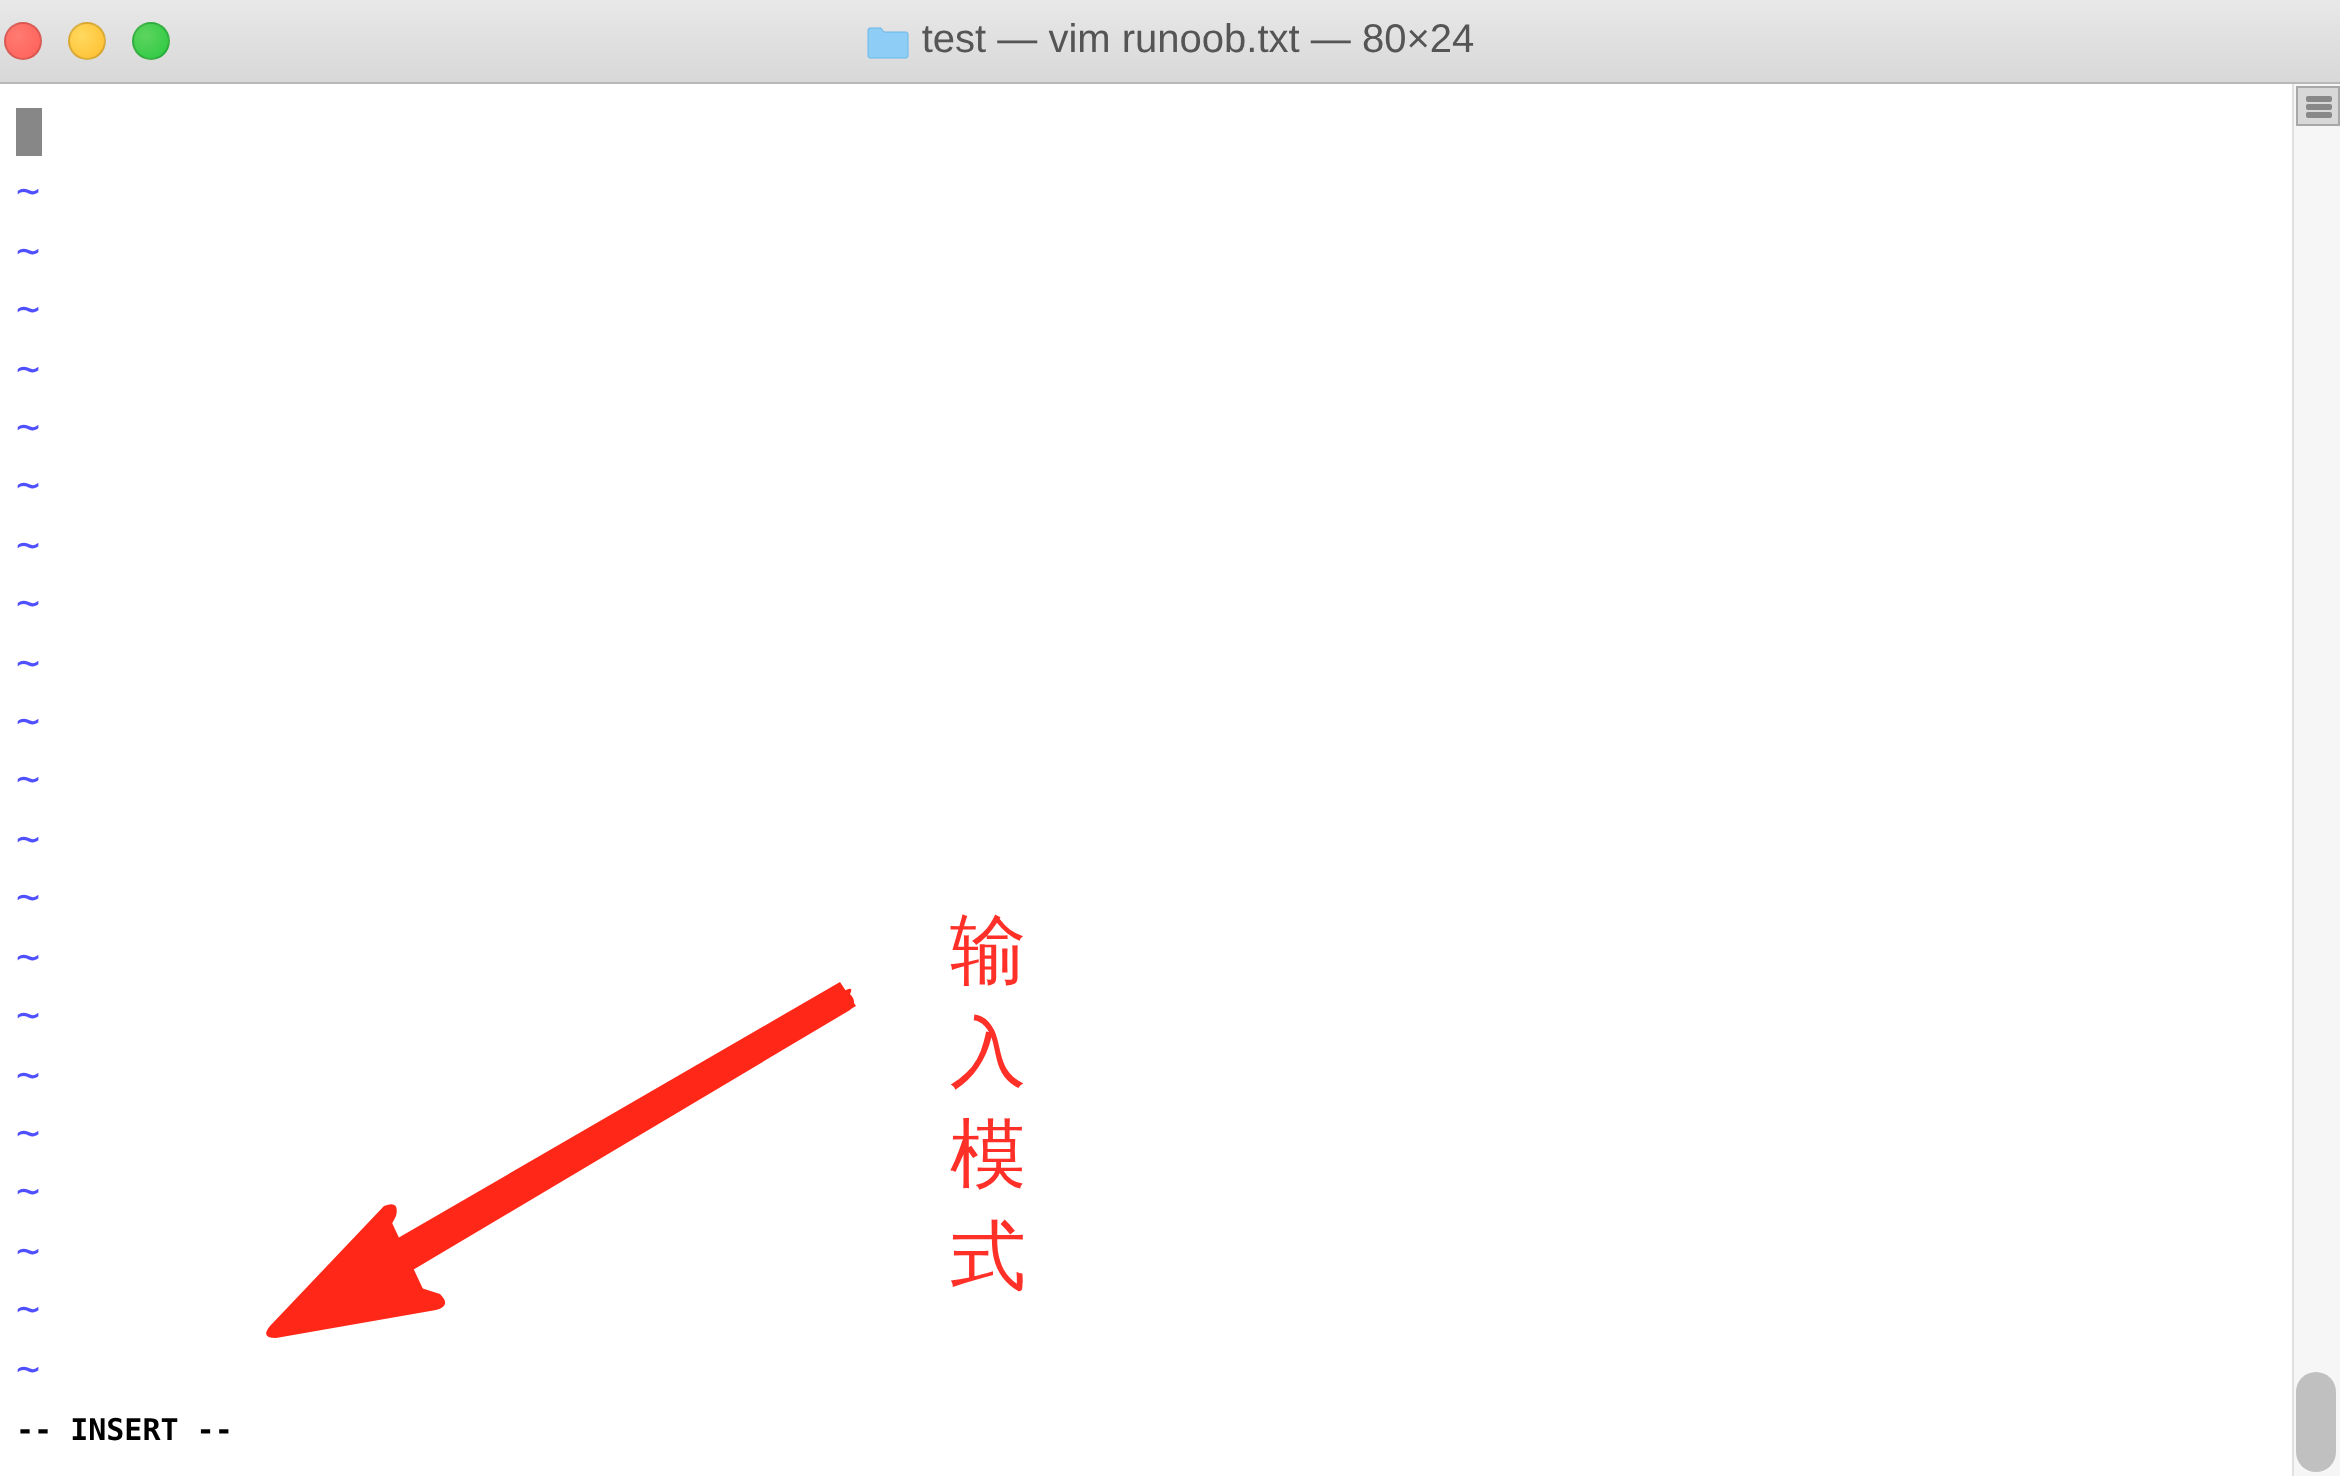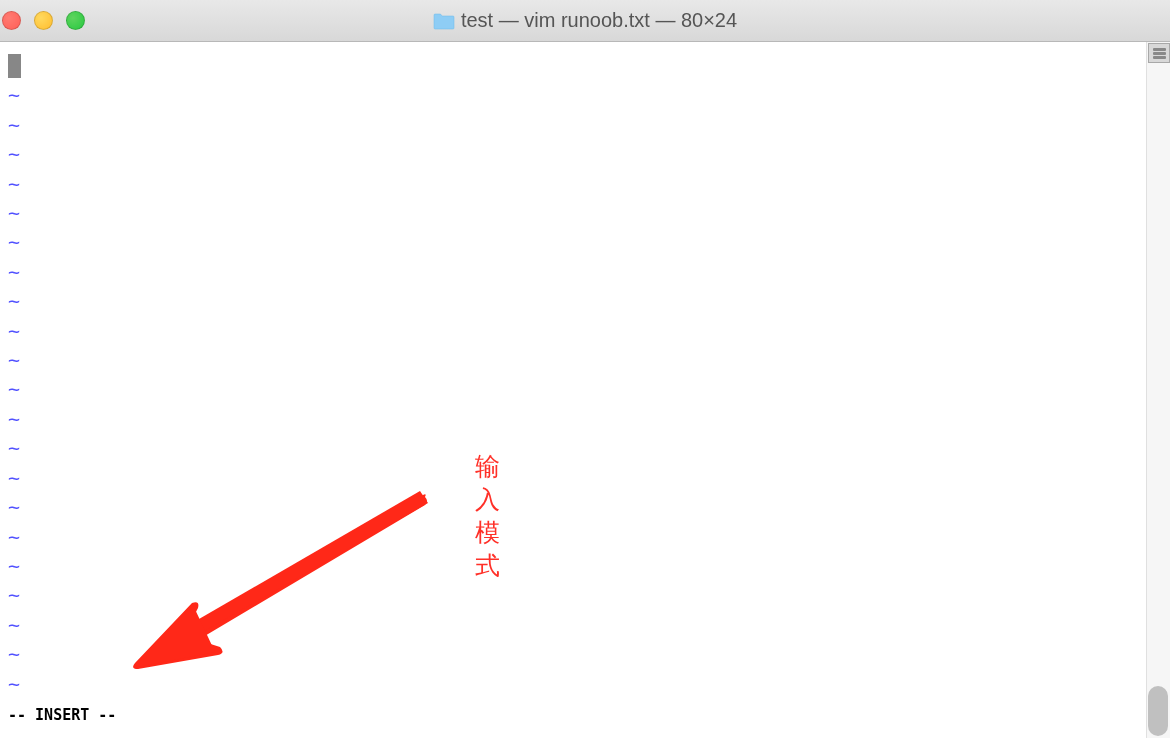--- a/index.html
+++ b/index.html
@@ -166,21 +166,21 @@
       position: absolute;
       pointer-events: none;
       z-index: 100;
     }
     
     .annotation-label {
       position: absolute;
       left: 475px;
       top: 450px;
       color: #ff3028;
-      font-size: 25px;
+      font-size: 38px;
       font-family: "PingFang SC", "Hiragino Sans GB", sans-serif;
       font-weight: 400;
     }
     
     .annotation-arrow {
       position: absolute;
       left: 130px;
       top: 485px;
       width: 310px;
       height: 190px;

